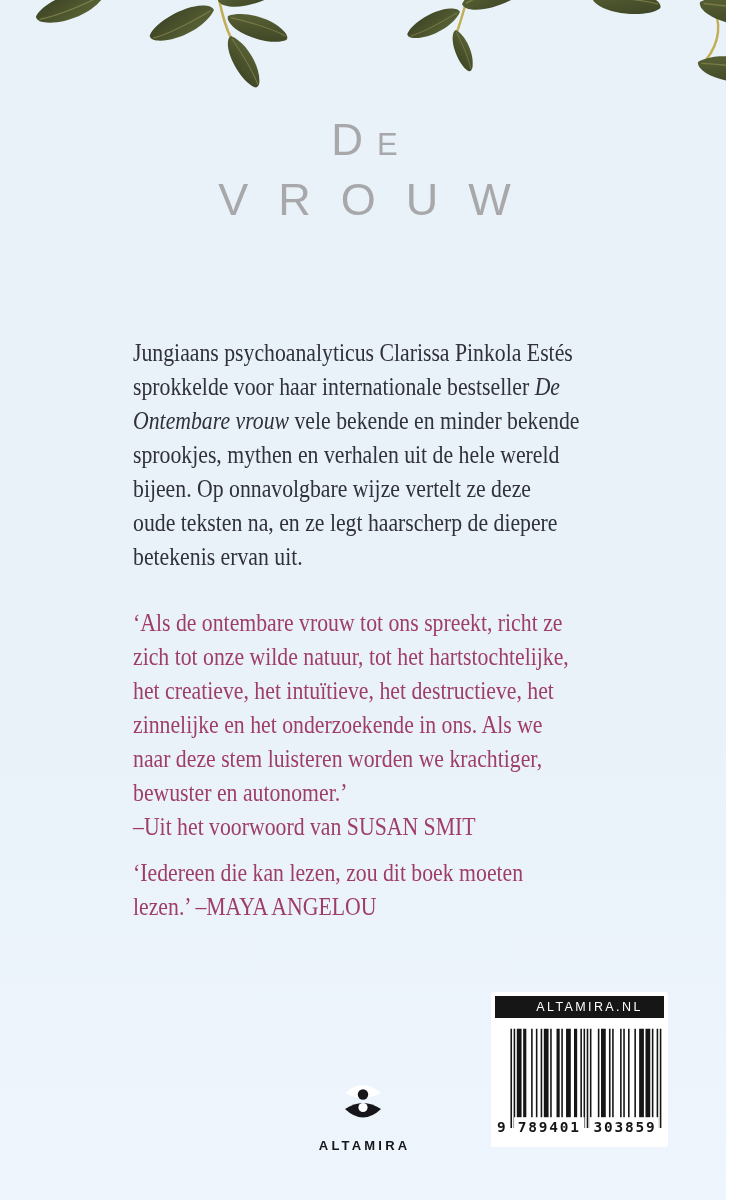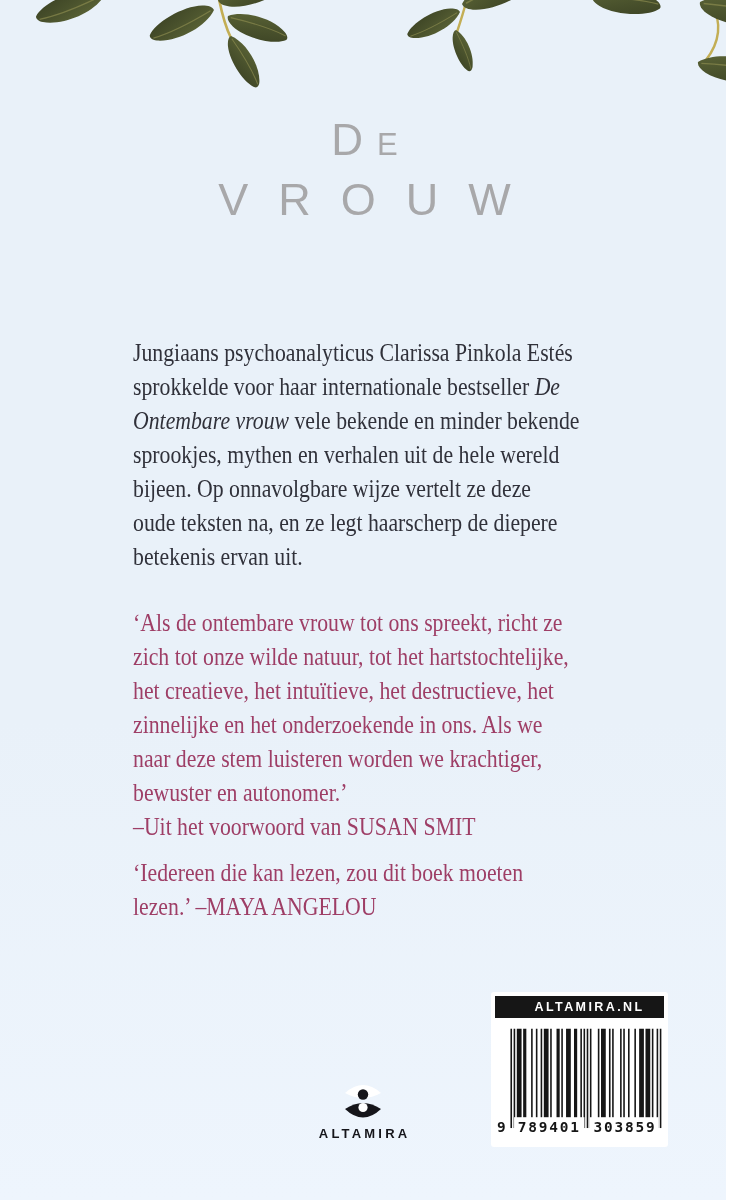--- a/index.html
+++ b/index.html
@@ -23,27 +23,27 @@
   .textblock{position:absolute;left:133px;width:560px;}
   .synopsis{top:336px;color:#30313a;}
   .q1{top:606px;}
   .q2{top:856px;}
   .pink{color:#9e3e66;}
   .tline{white-space:nowrap;transform:scaleX(0.87);transform-origin:0 50%;}
   .tline em{font-style:italic;}
   
   .logo{position:absolute;left:313px;top:1082px;width:100px;text-align:center;}
   .logo svg{display:block;margin:0 auto;width:38px;height:42px;}
-  .logo .lname{margin-top:2px;font-size:13px;font-weight:bold;letter-spacing:3.2px;
+  .logo .lname{margin-top:14px;font-size:13px;font-weight:bold;letter-spacing:3.2px;
                padding-left:3.2px;color:#15151a;}
   
   .bcbox{position:absolute;left:491px;top:992px;width:177px;height:155px;
          background:#ffffff;border-radius:3px;padding:0;box-sizing:border-box;}
   .bcbar{margin:4px 4px 0 4px;height:22px;background:#161616;color:#ffffff;
-         font-size:12.5px;font-weight:bold;letter-spacing:2.4px;padding-left:20px;
+         font-size:12.5px;font-weight:normal;letter-spacing:2.4px;padding-left:20px;
          display:flex;align-items:center;justify-content:center;}
   .bcsvg{display:block;margin:5px auto 0 auto;width:167px;height:118px;}
 </style>
 </head>
 <body>
 
 <div class="page">
 
   <svg class="leaves" viewBox="0 0 729 190" aria-hidden="true">
     <defs>

